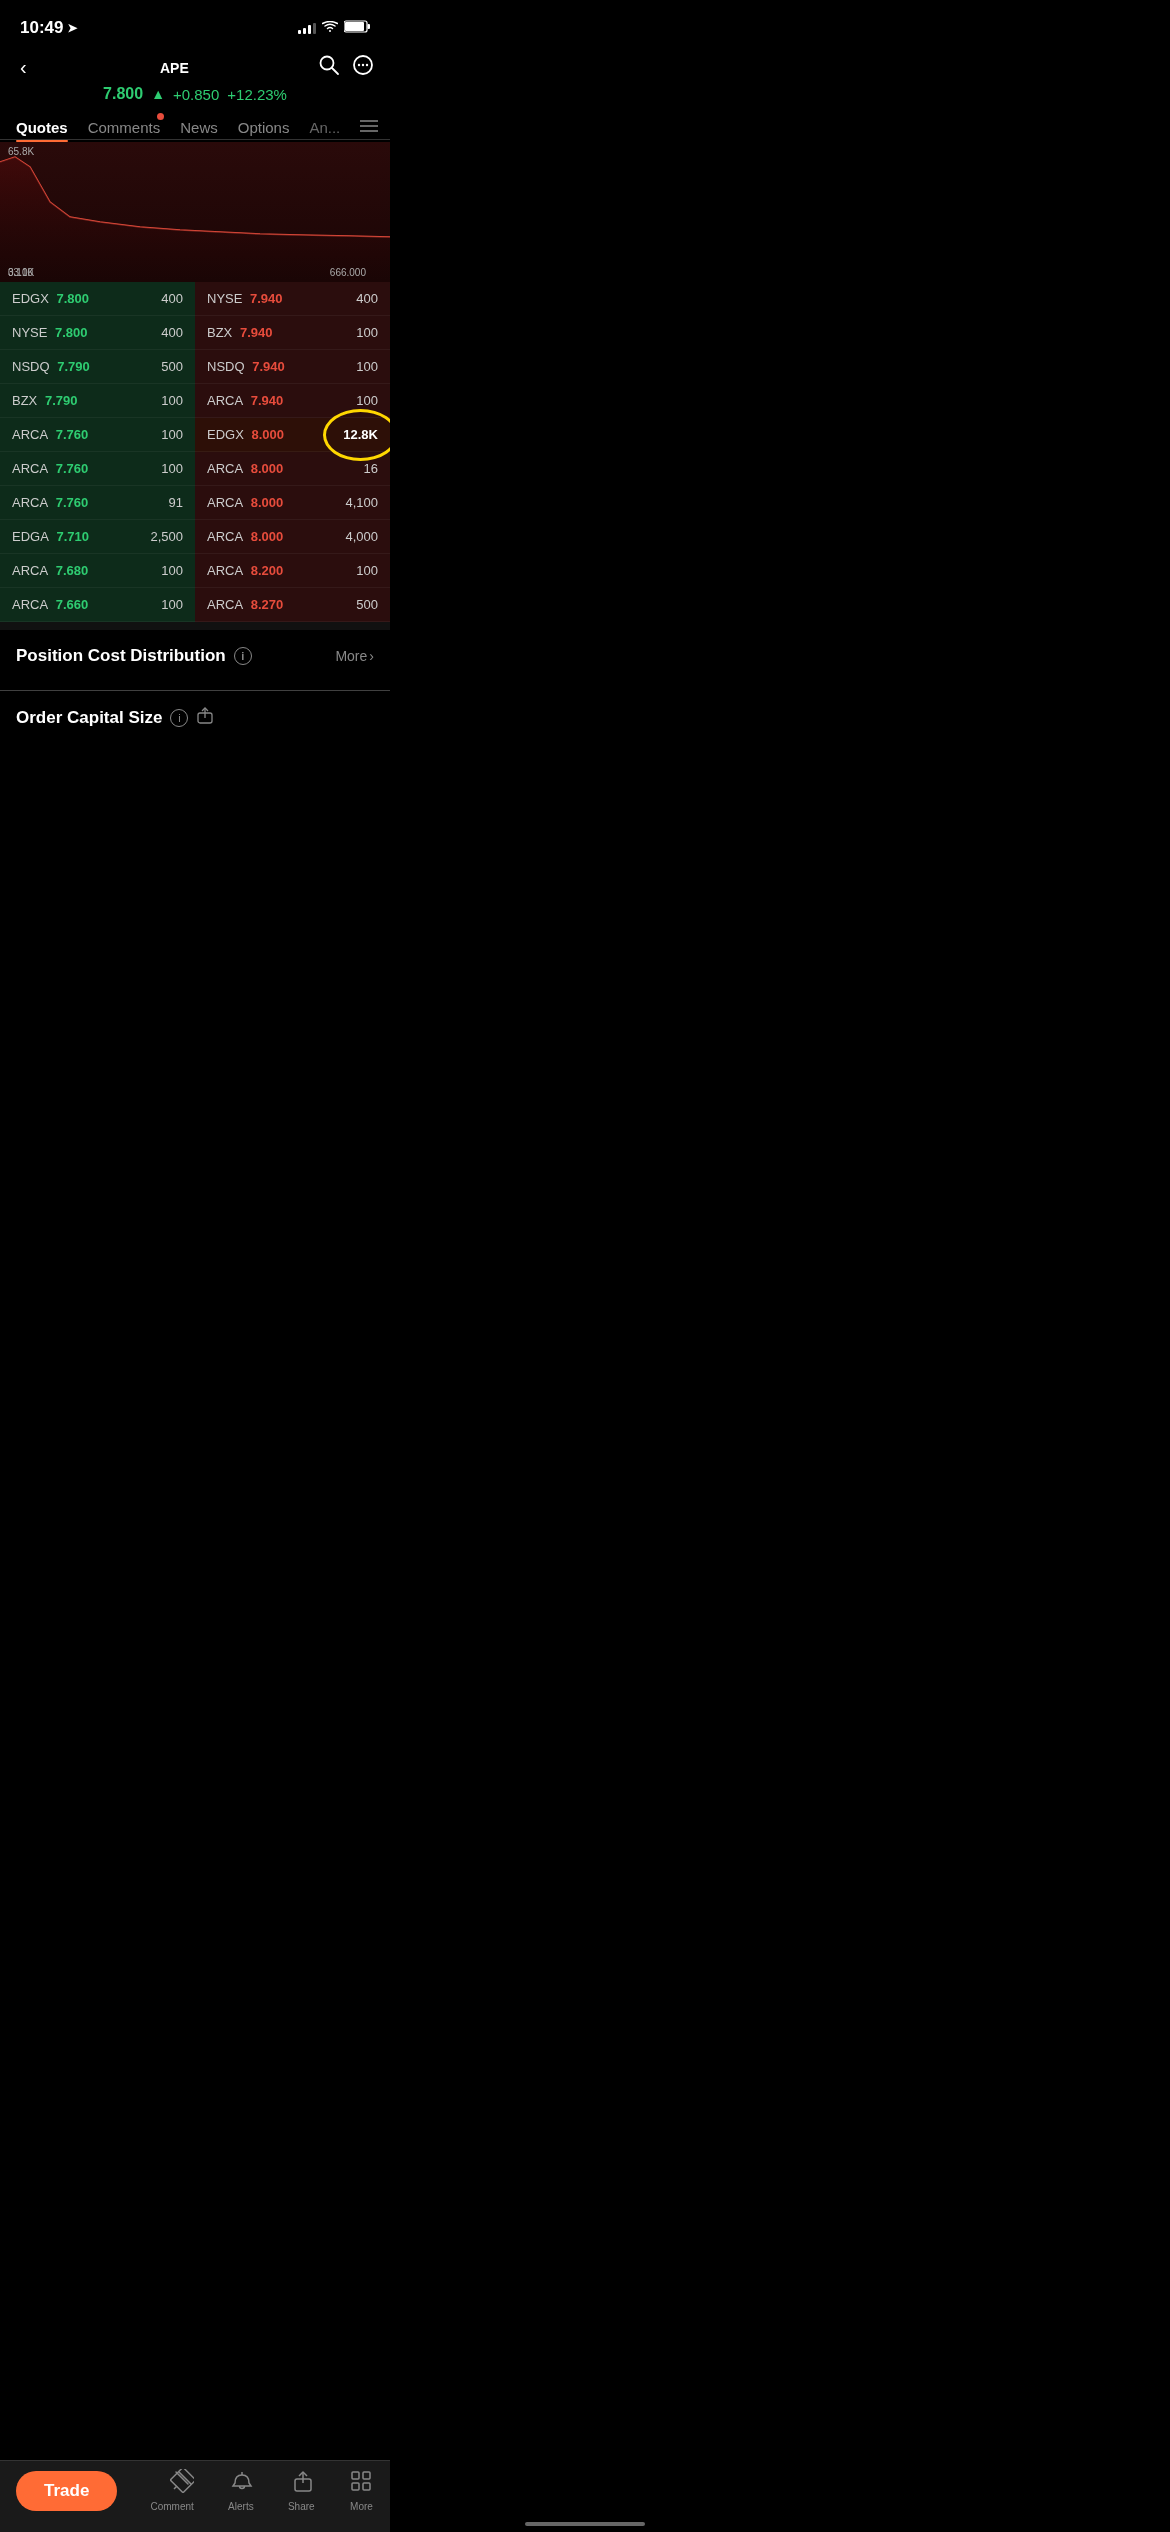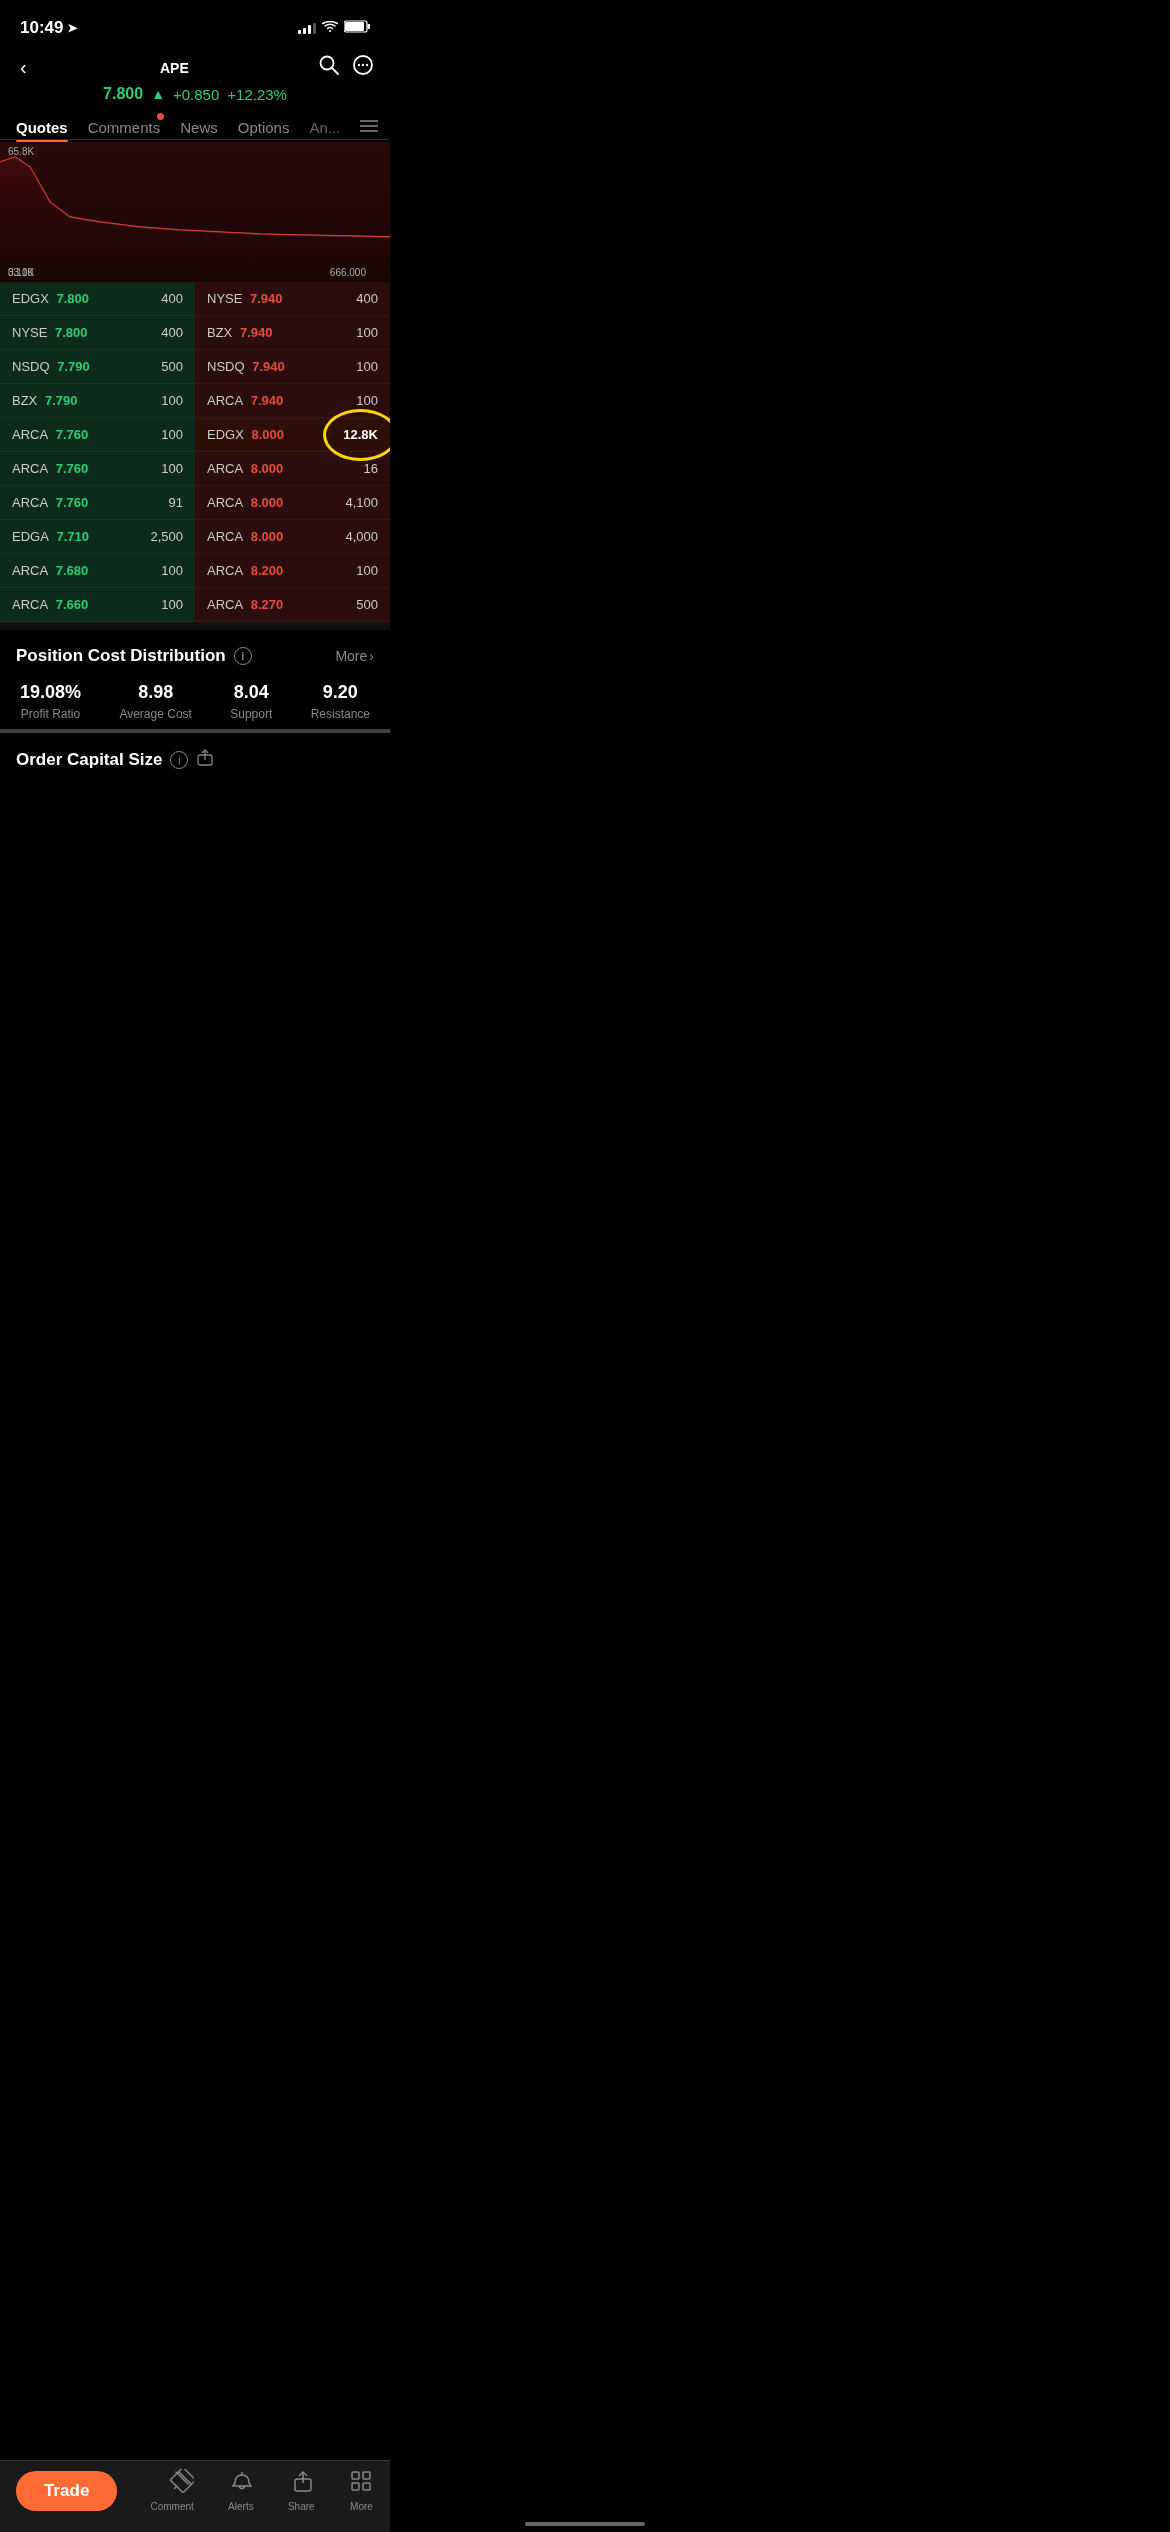--- a/index.html
+++ b/index.html
@@ -300,21 +300,21 @@
     }
     .stat-label {
       font-size: 12px;
       color: #888;
     }
 
     
     .order-section {
       padding: 16px 16px 8px;
       background: #000;
-      border-top: 4px solid #404040;
+      border-top: 1px solid #404040;
     }
     .order-header {
       display: flex;
       align-items: center;
       gap: 8px;
     }
     .order-title {
       font-size: 17px;
       font-weight: 700;
       color: #fff;
@@ -648,38 +648,20 @@
   <div class="section-header">
     <div class="section-title">
       <span>Position Cost Distribution</span>
       <span class="info-icon">i</span>
     </div>
     <div class="more-link">
       <span>More</span>
       <span class="more-chevron">›</span>
     </div>
   </div>
-  <div class="stats-row">
-    <div class="stat-item">
-      <span class="stat-value">19.08%</span>
-      <span class="stat-label">Profit Ratio</span>
-    </div>
-    <div class="stat-item">
-      <span class="stat-value">8.98</span>
-      <span class="stat-label">Average Cost</span>
-    </div>
-    <div class="stat-item">
-      <span class="stat-value">8.04</span>
-      <span class="stat-label">Support</span>
-    </div>
-    <div class="stat-item">
-      <span class="stat-value">9.20</span>
-      <span class="stat-label">Resistance</span>
-    </div>
-  </div>
 </div>
 
 <div class="order-section">
   <div class="order-header">
     <span class="order-title">Order Capital Size</span>
     <span class="info-icon">i</span>
     <span style="color:#888;font-size:16px;">
       <svg width="18" height="18" viewBox="0 0 18 18">
           <rect x="2" y="6" width="14" height="10" rx="2" stroke="#888" stroke-width="1.3" fill="none"></rect>
           <polyline points="9,1 9,11" stroke="#888" stroke-width="1.3"></polyline>

